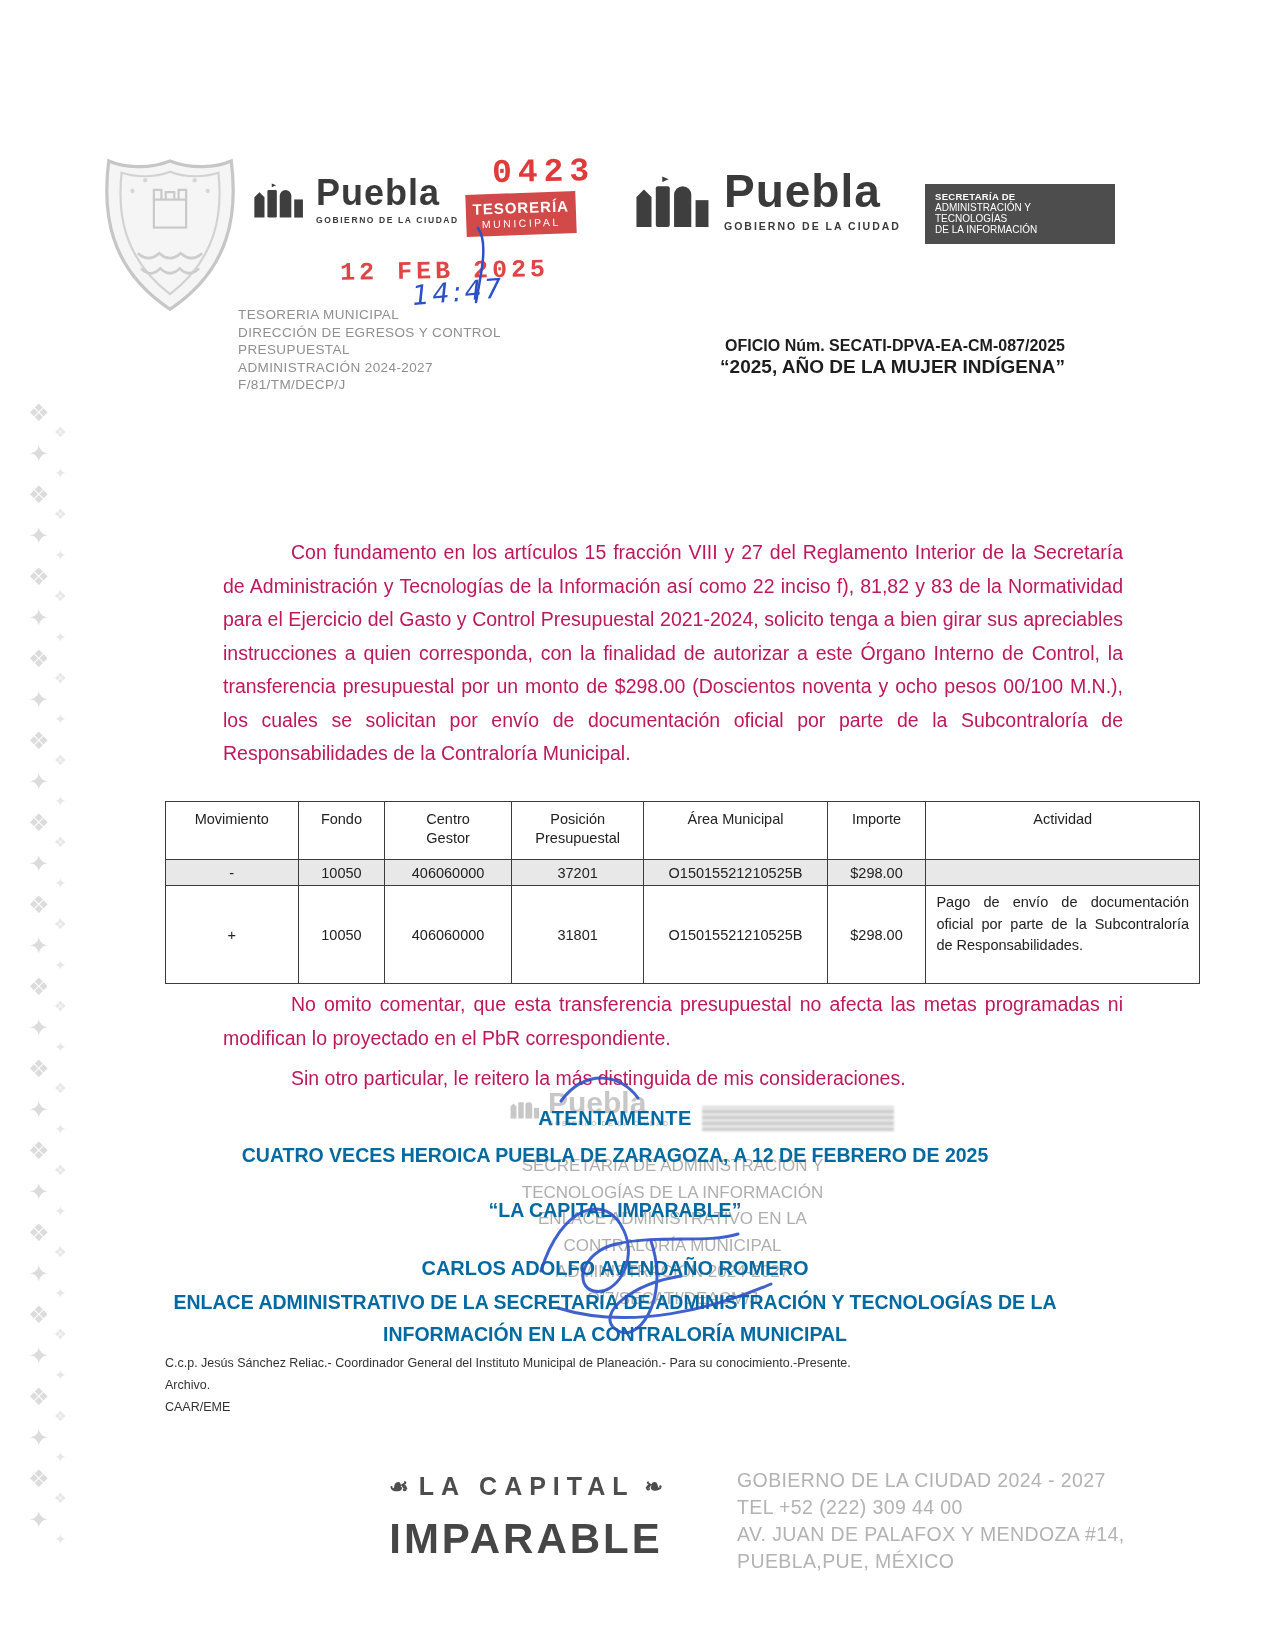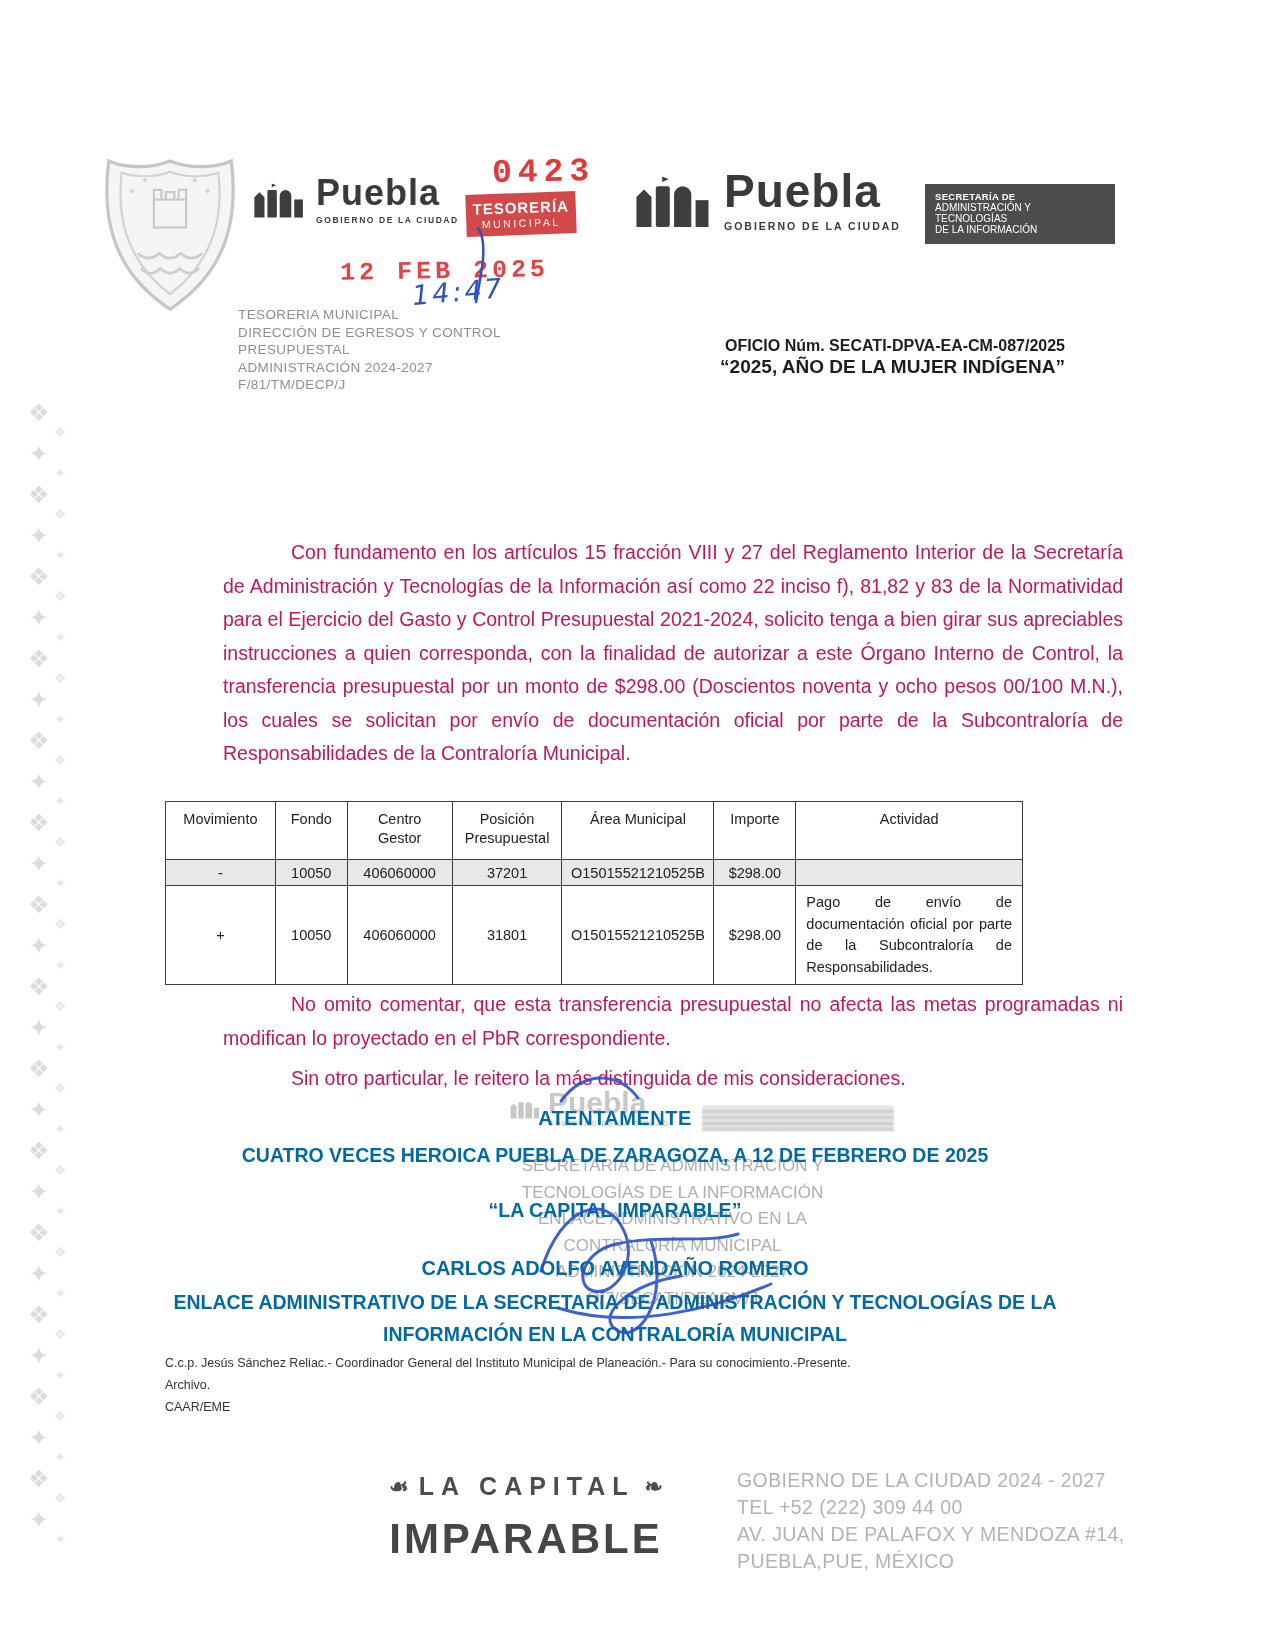--- a/index.html
+++ b/index.html
@@ -73,21 +73,21 @@
   .oficio-num { font-size:16px; }
   .oficio-year { font-size:19px; margin-top:1px; }
 
   .addressee { position:absolute; left:165px; top:399px; font-weight:bold; font-size:19.5px; line-height:30.5px; color:#1d1d1d; }
 
   .para { position:absolute; left:175px; width:900px; font-size:19.5px; line-height:33.5px; text-align:justify; color:#be185d;margin-left:48px; }
   .p1 { top:536px; text-indent:68px; }
   .p2 { top:988px; text-indent:68px; }
   .p3 { top:1062px; text-indent:68px; }
 
-  .doc-table { position:absolute; left:165px; top:801px; width:858px; border-collapse:collapse; font-size:14.5px; color:#222; background:#fff; }
+  .doc-table { position:absolute; left:165px; top:801px; width:1035px; border-collapse:collapse; font-size:14.5px; color:#222; background:#fff; }
   .doc-table th, .doc-table td { border:1px solid #3c3c3c; }
   .doc-table th { font-weight:normal; vertical-align:top; text-align:center; padding:8px 2px; height:58px; white-space:pre-line; line-height:19px; }
   .doc-table td { text-align:center; padding:3px 4px; vertical-align:middle; }
   .row-minus td { background:#e8e8e8; height:26px; }
   .row-plus td { height:98px; }
   .doc-table td.actividad { text-align:justify; padding:6px 10px; line-height:21.5px; vertical-align:top; }
 
   
   .ghost-logo { position:absolute; left:508px; top:1086px; display:flex; align-items:center; gap:6px; color:#9a9a9a; opacity:.55; filter:blur(.6px); z-index:0; }
   .ghost-logo .g-name { font-weight:bold; font-size:30px; }

